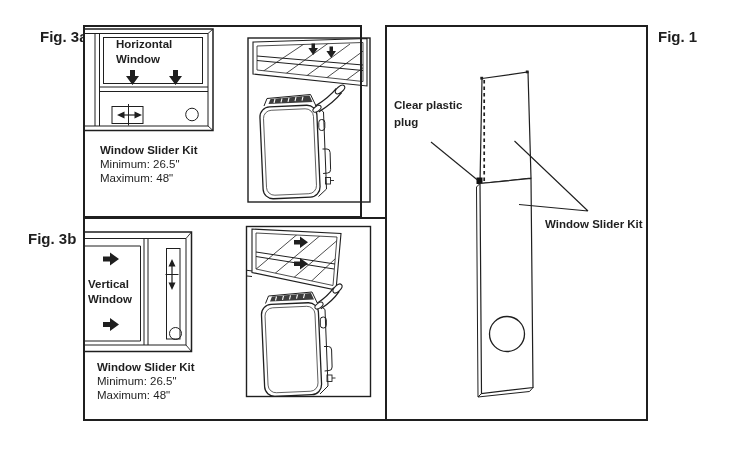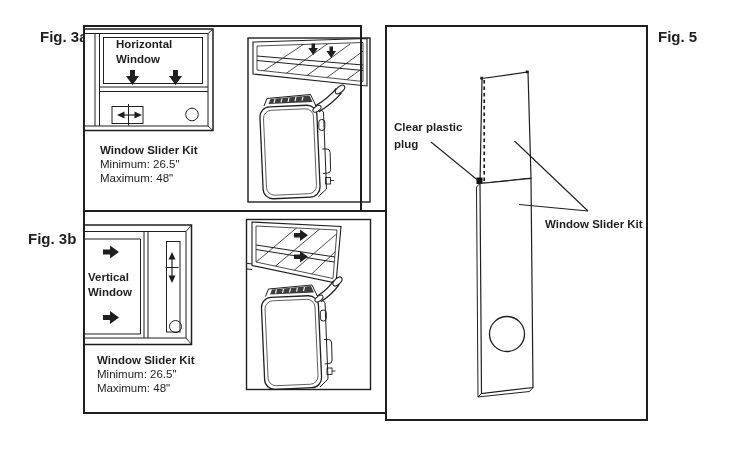--- a/index.html
+++ b/index.html
@@ -16,21 +16,21 @@
   .callout{position:absolute;font-size:11.5px;font-weight:bold;line-height:17px;}
   svg text{font-family:"Liberation Sans",sans-serif;font-weight:bold;fill:#1f1f1f;stroke:none;}
 </style>
 </head>
 <body>
 
 <div id="stage">
 
   <div class="fig-label" style="left:40px;top:28px;">Fig. 3a</div>
   <div class="fig-label" style="left:28px;top:230px;">Fig. 3b</div>
-  <div class="fig-label" style="left:658px;top:28px;">Fig. 5</div>
+  <div class="fig-label" style="left:658px;top:28px;">Fig. 1</div>
 
   <div class="panel" style="left:83px;top:25px;width:279px;height:193px;">
     <svg class="dwg" style="left:0;top:0;" width="293" height="189" viewBox="85 27 293 189">
       <g stroke="#1f1f1f" fill="none" stroke-width="1">
 
         <g>
           <path d="M85 29 H213 V130.5 H85" stroke-width="1.5"></path>
           <path d="M85 33.5 H208 V126 H85"></path>
           <path d="M208 33.5 L213 29 M208 126 L213 130.5" stroke-width="0.9"></path>
           <path d="M95 33.5 V126 M99.5 33.5 V126"></path>
@@ -95,21 +95,21 @@
       </g>
     </svg>
 
     <div class="spec" style="left:15px;top:116px;">
       <div class="t">Window Slider Kit</div>
       <div><b>Minimum:</b> <span>26.5"</span></div>
       <div><b>Maximum:</b> <span>48"</span></div>
     </div>
   </div>
 
-  <div class="panel" style="left:83px;top:210px;width:352px;height:204px;">
+  <div class="panel" style="left:83px;top:217px;width:352px;height:204px;">
     <svg class="dwg" style="left:0;top:0;" width="293" height="200" viewBox="85 219 293 200">
       <g stroke="#1f1f1f" fill="none" stroke-width="1">
 
         <g>
           <path d="M85 232 H191.5 V351.5 H85" stroke-width="1.5"></path>
           <path d="M85 238.5 H186 V345 H85"></path>
           <path d="M186 238.5 L191.5 232 M186 345 L191.5 351.5" stroke-width="0.9"></path>
           <path d="M85 246 H140.5 V341 H85"></path>
           <path d="M144 238.5 V345 M148 238.5 V345"></path>
         </g>
@@ -194,17 +194,17 @@
         <g>
           <polygon points="480,183.5 531,178.5 533,387.5 481.5,393.5" fill="#ffffff"></polygon>
           <path d="M476.5 187 L480 183.5 M476.5 187 L478 397 L481.5 393.5 M478 397 L529.5 391.5 L533 387.5" stroke-width="1"></path>
           <circle cx="507" cy="334" r="17.5" stroke-width="1.3"></circle>
         </g>
 
         <path d="M431 142 L477.5 180" stroke-width="1.1"></path>
         <path d="M588 211 L514.5 141 M588 211 L519 204.5" stroke-width="1.1"></path>
       </g>
     </svg>
-    <div class="callout" style="left:7px;top:92px;width:80px;">Clear plastic plug</div>
+    <div class="callout" style="left:7px;top:70px;width:80px;">Clear plastic plug</div>
     <div class="callout" style="left:158px;top:189px;">Window Slider Kit</div>
   </div>
 
 </div>
 
 </body></html>

